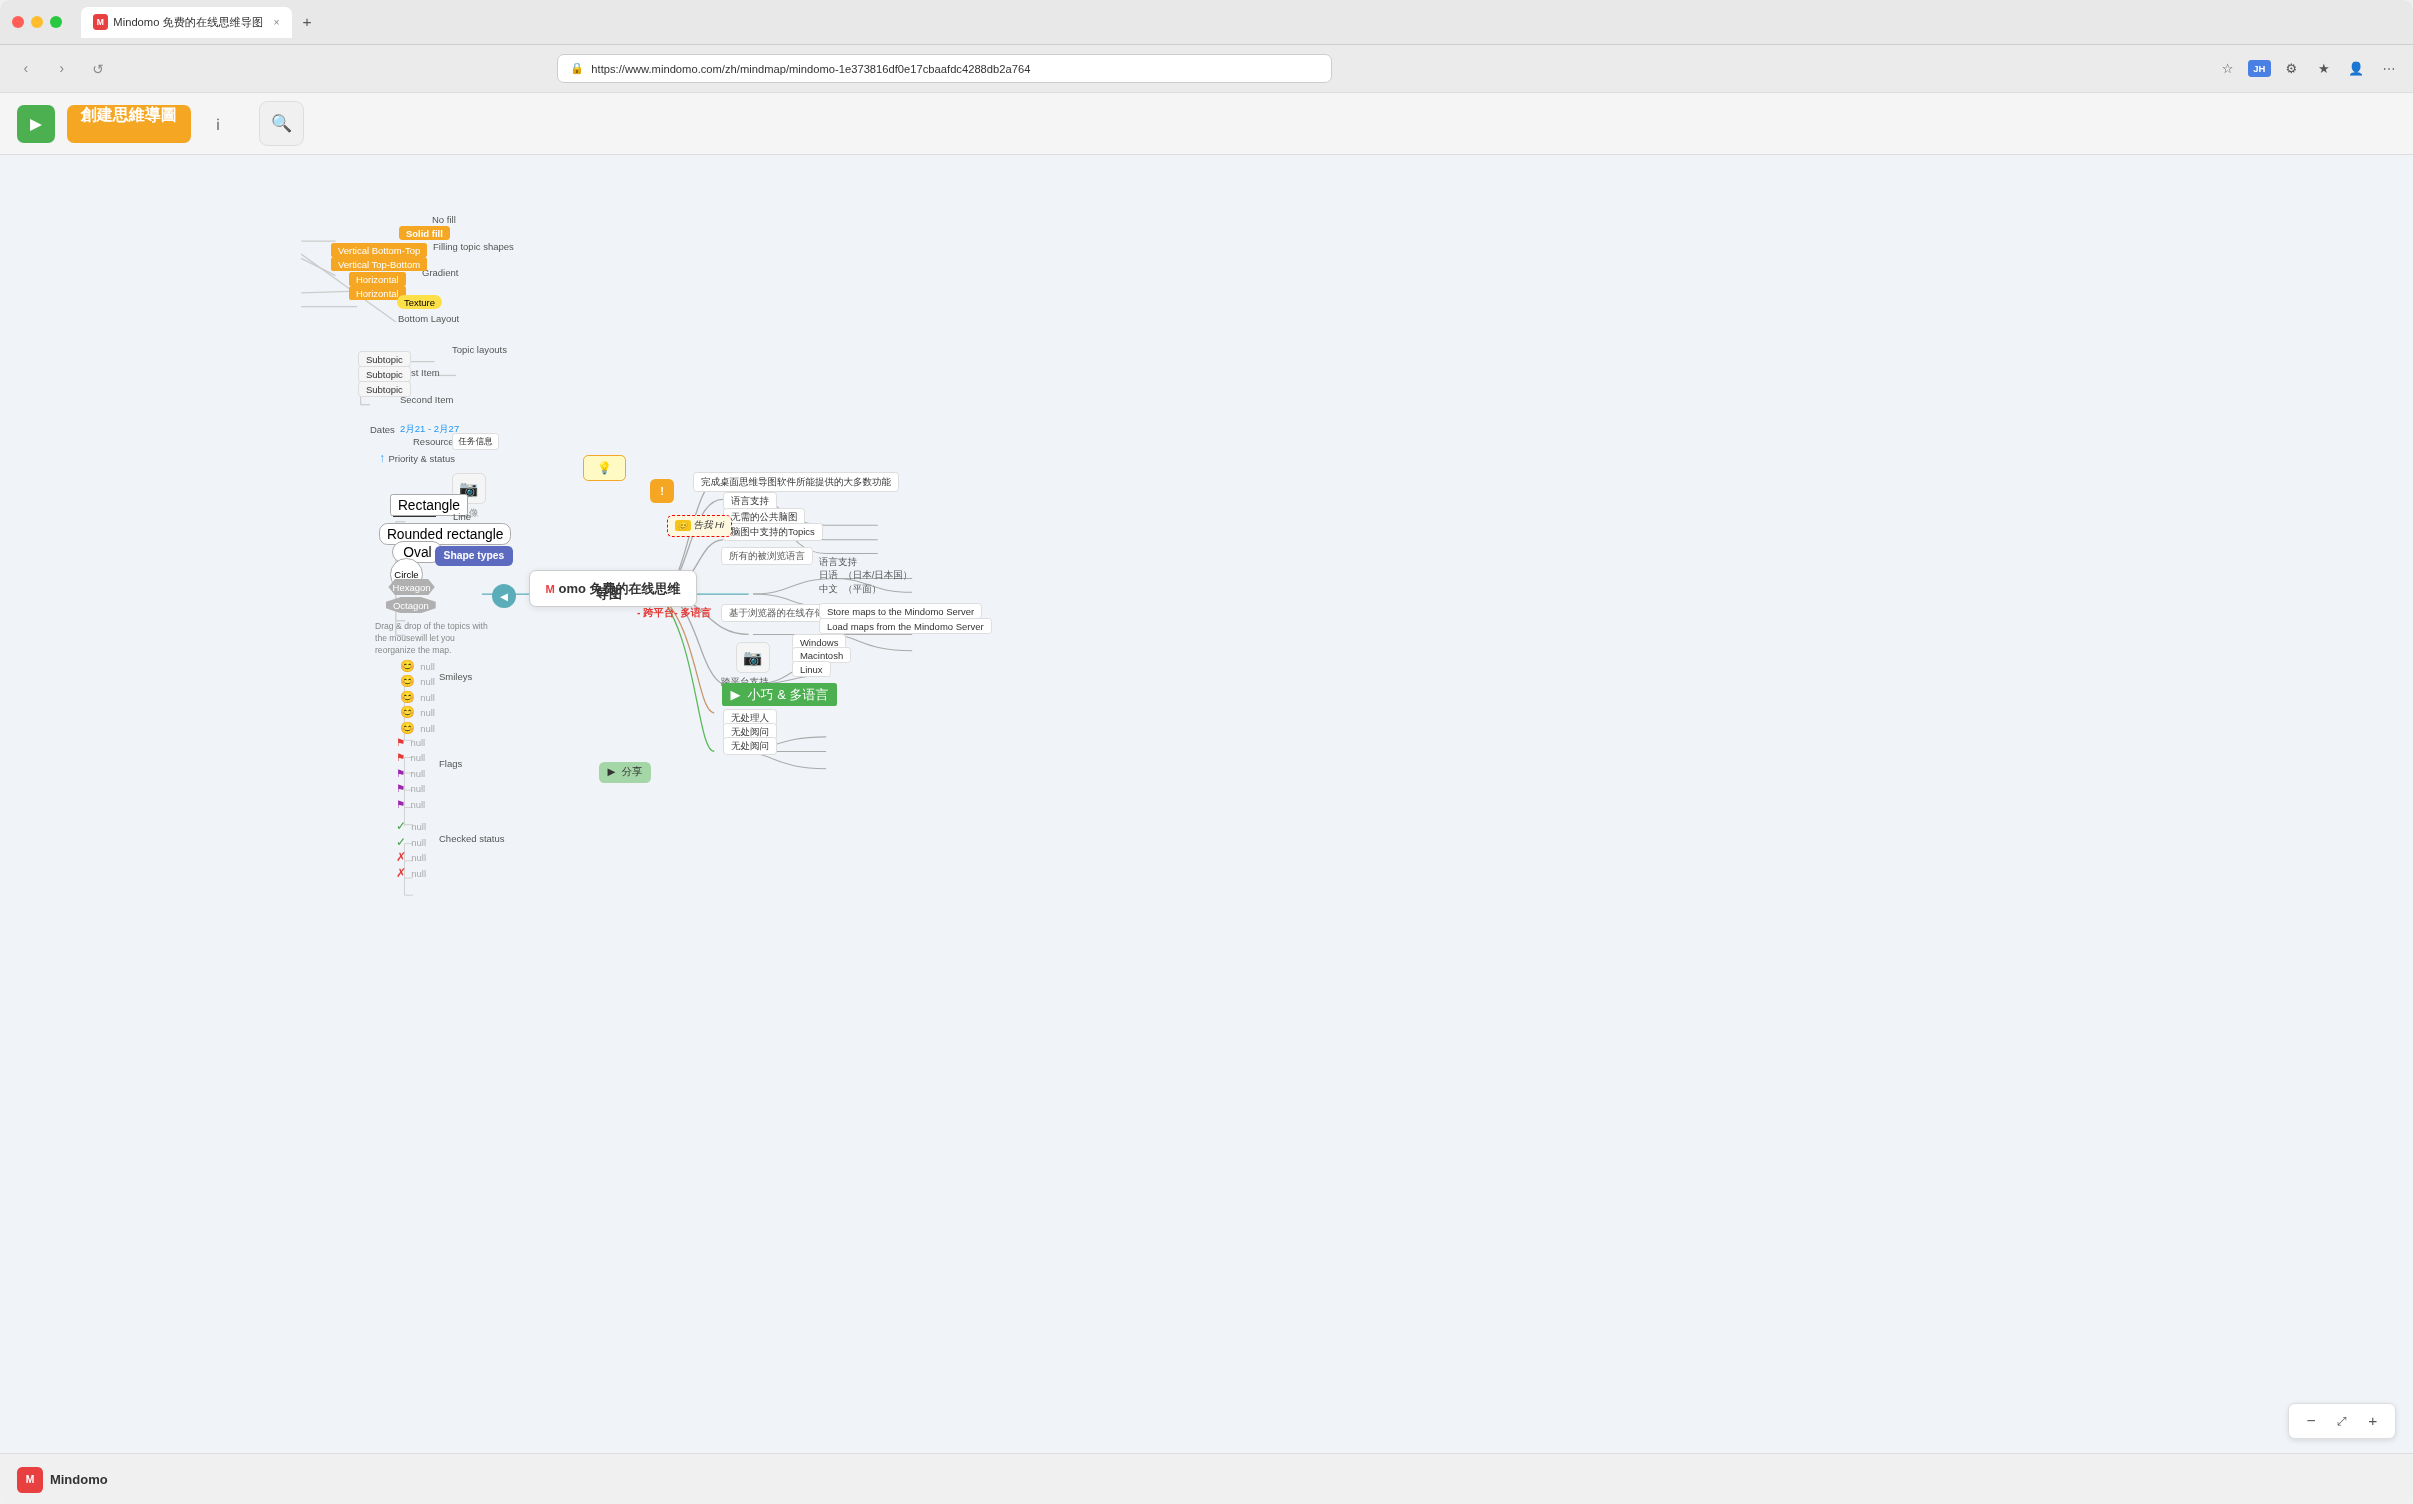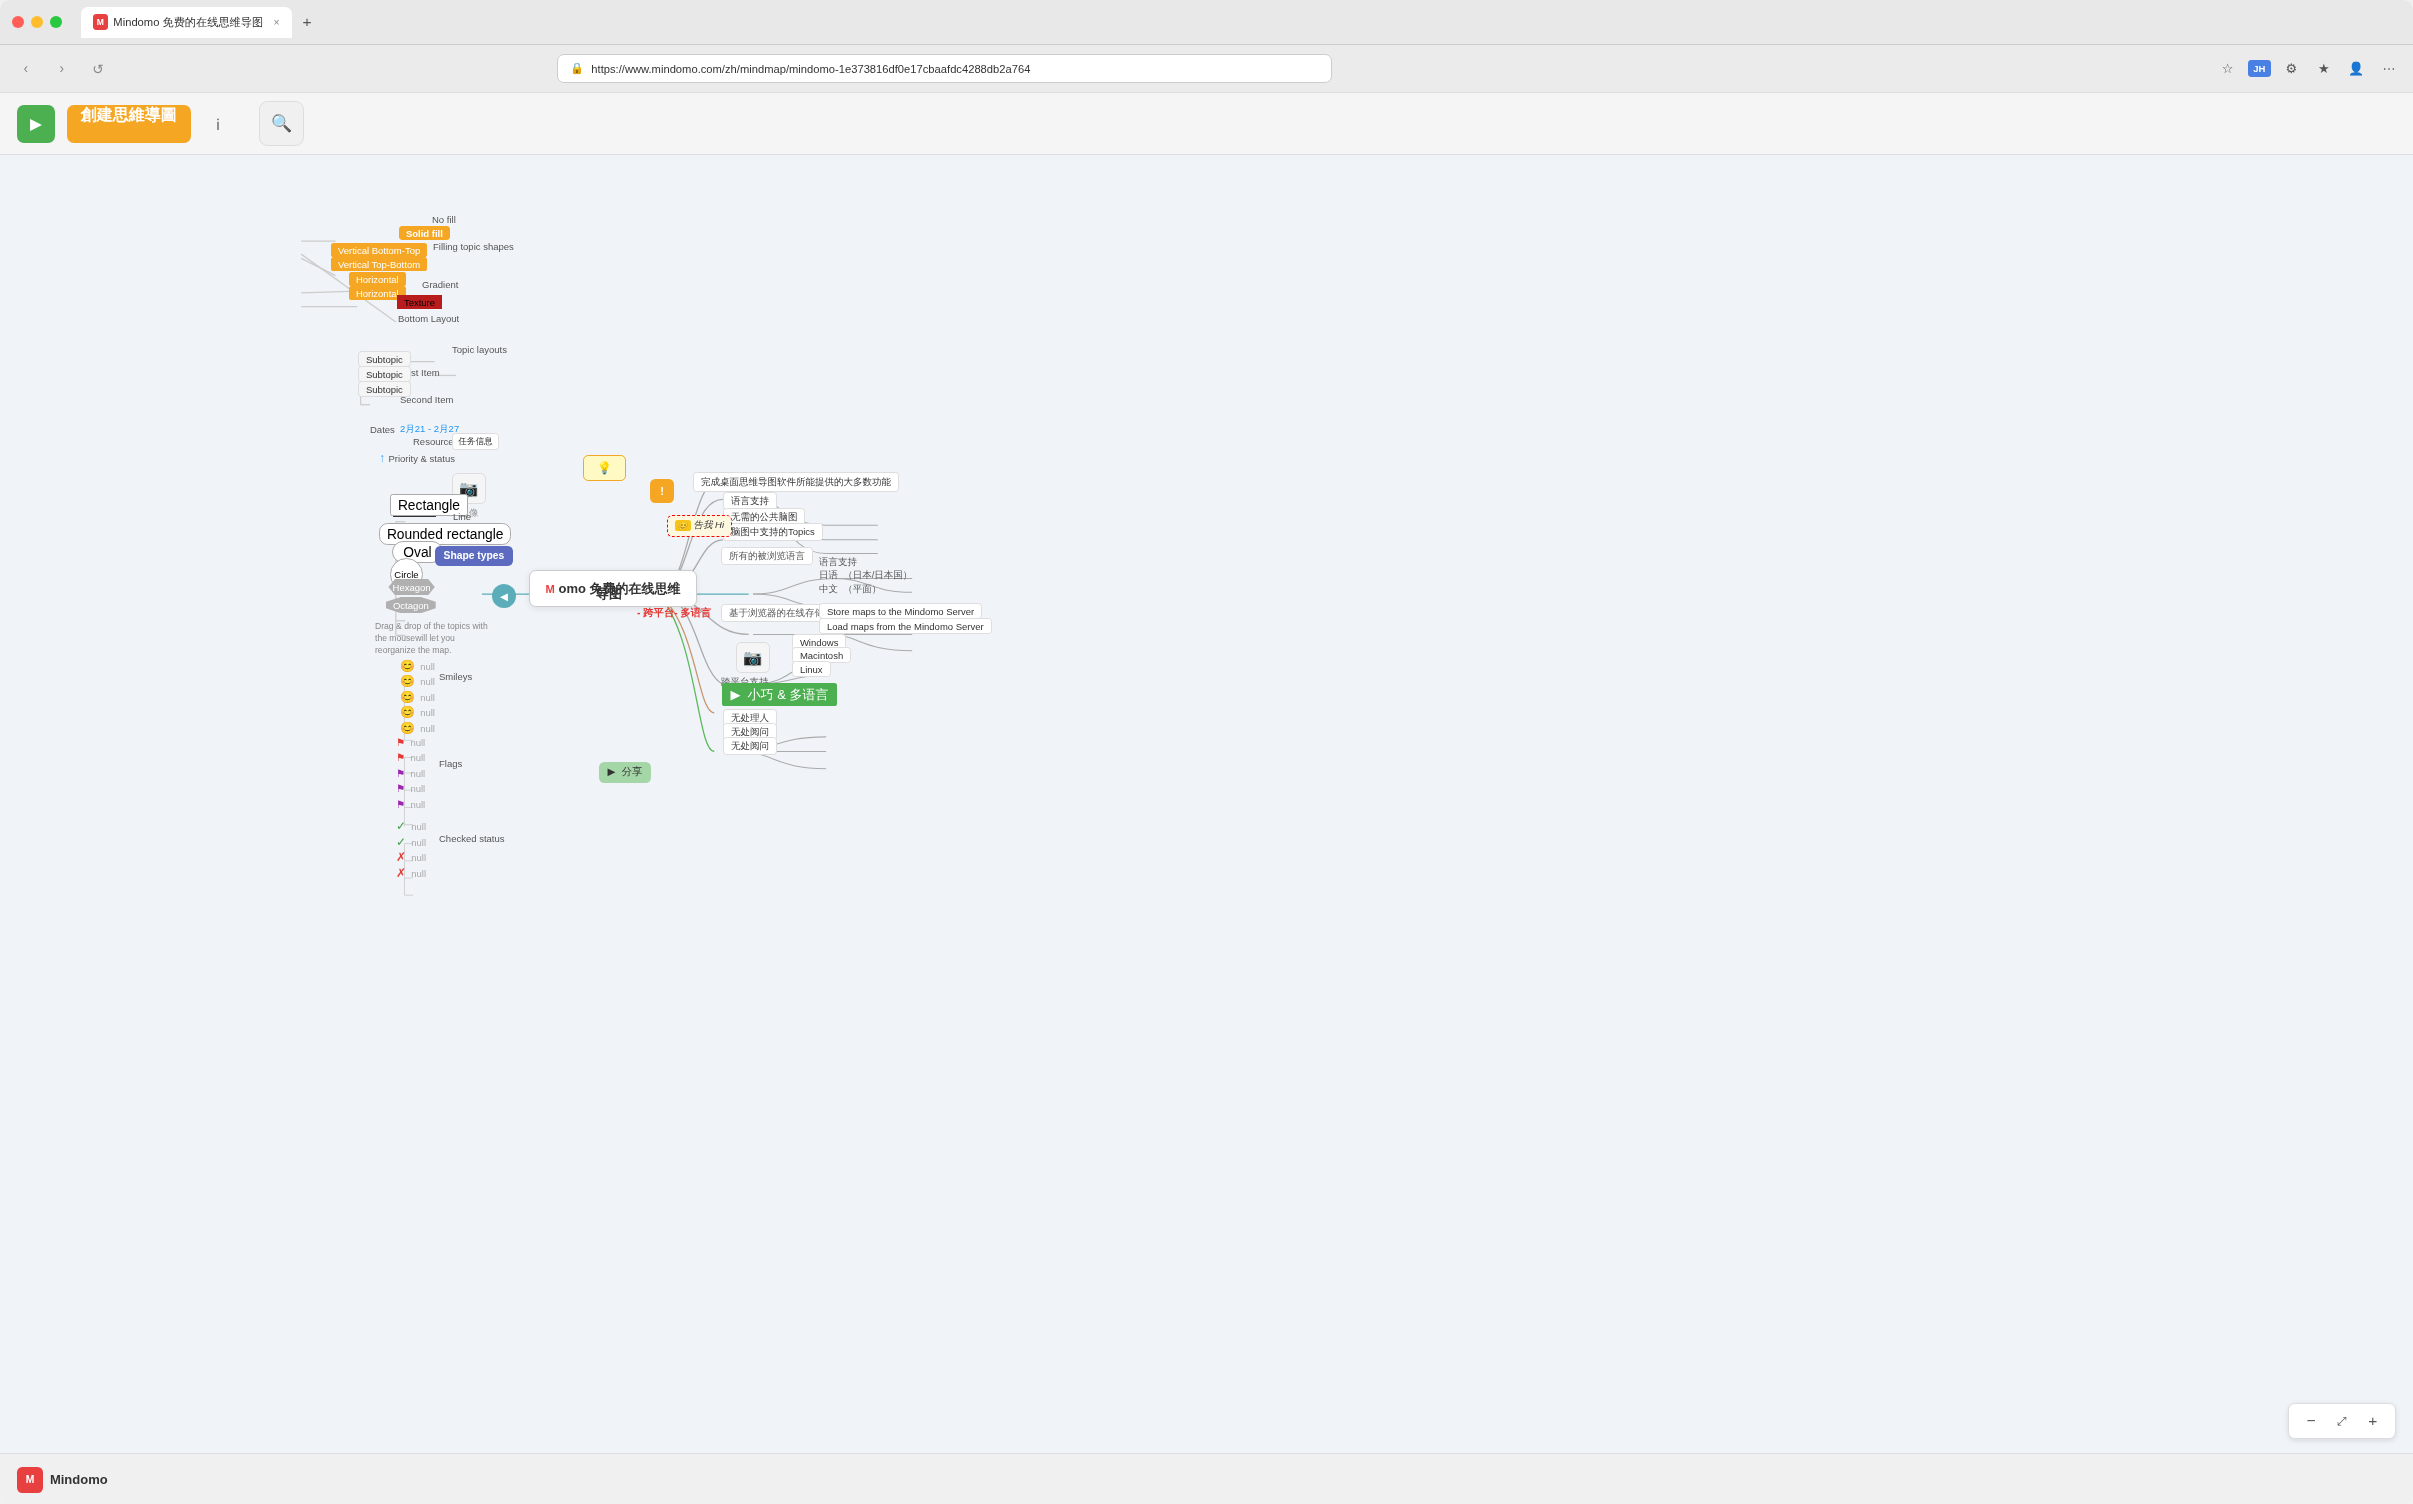--- a/index.html
+++ b/index.html
@@ -317,22 +317,22 @@
     .node-solid-fill {
       background: #f5a623;
       border-radius: 3.4px;
       padding: 1.7px 6.9px;
       font-size: 9.5px;
       color: white;
       font-weight: bold;
     }
 
     .node-texture {
-      background: #b91c1c;
-      border-radius: 0;
+      background: #fde047;
+      border-radius: 7px;
       padding: 1.7px 6.9px;
       font-size: 9.5px;
     }
 
     
     .lines-svg {
       position: absolute;
       top: 0;
       left: 0;
       width: 100%;
@@ -627,21 +627,21 @@
     </svg>
 
     <div style="position:absolute; left:432px; top:59px; font-size:9.5px; color:#555;">No fill</div>
 
     <div style="position:absolute; left:399px; top:71px;">
       <div class="node-solid-fill">Solid fill</div>
     </div>
 
     <div style="position:absolute; left:433px; top:86px; font-size:9.5px; color:#555;">Filling topic shapes</div>
 
-    <div style="position:absolute; left:422px; top:124px; font-size:9.5px; color:#555;">Gradient</div>
+    <div style="position:absolute; left:422px; top:112px; font-size:9.5px; color:#555;">Gradient</div>
 
     <div style="position:absolute; left:331px; top:88px;">
       <div class="node-yellow-vbt">Vertical Bottom-Top</div>
     </div>
 
     <div style="position:absolute; left:331px; top:102px;">
       <div class="node-yellow-vtb">Vertical Top-Bottom</div>
     </div>
 
     <div style="position:absolute; left:349px; top:117px;">

